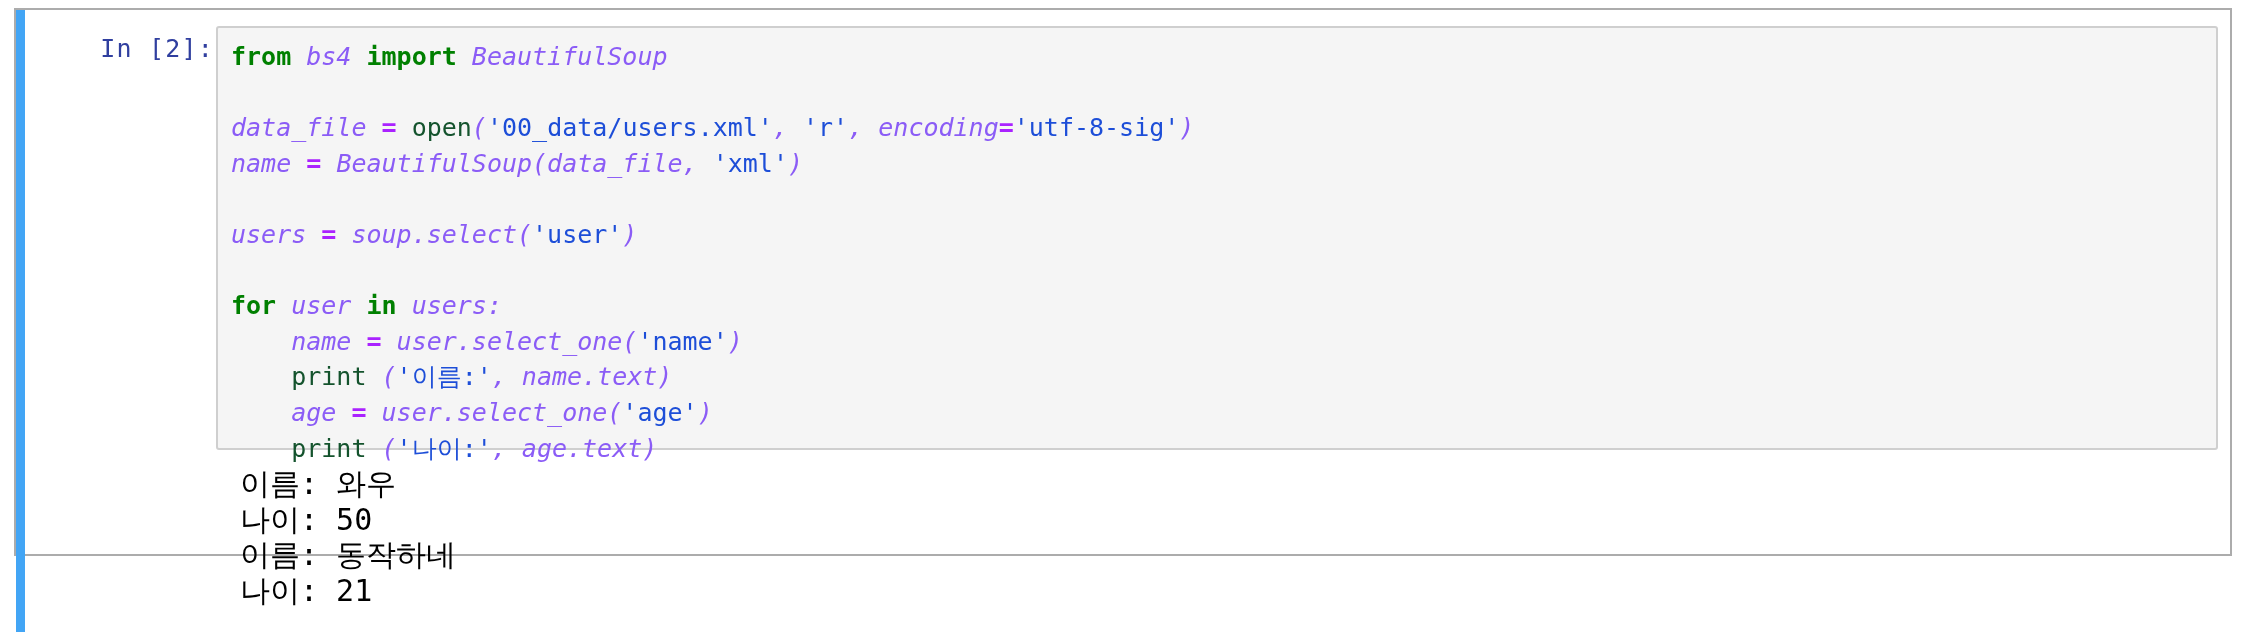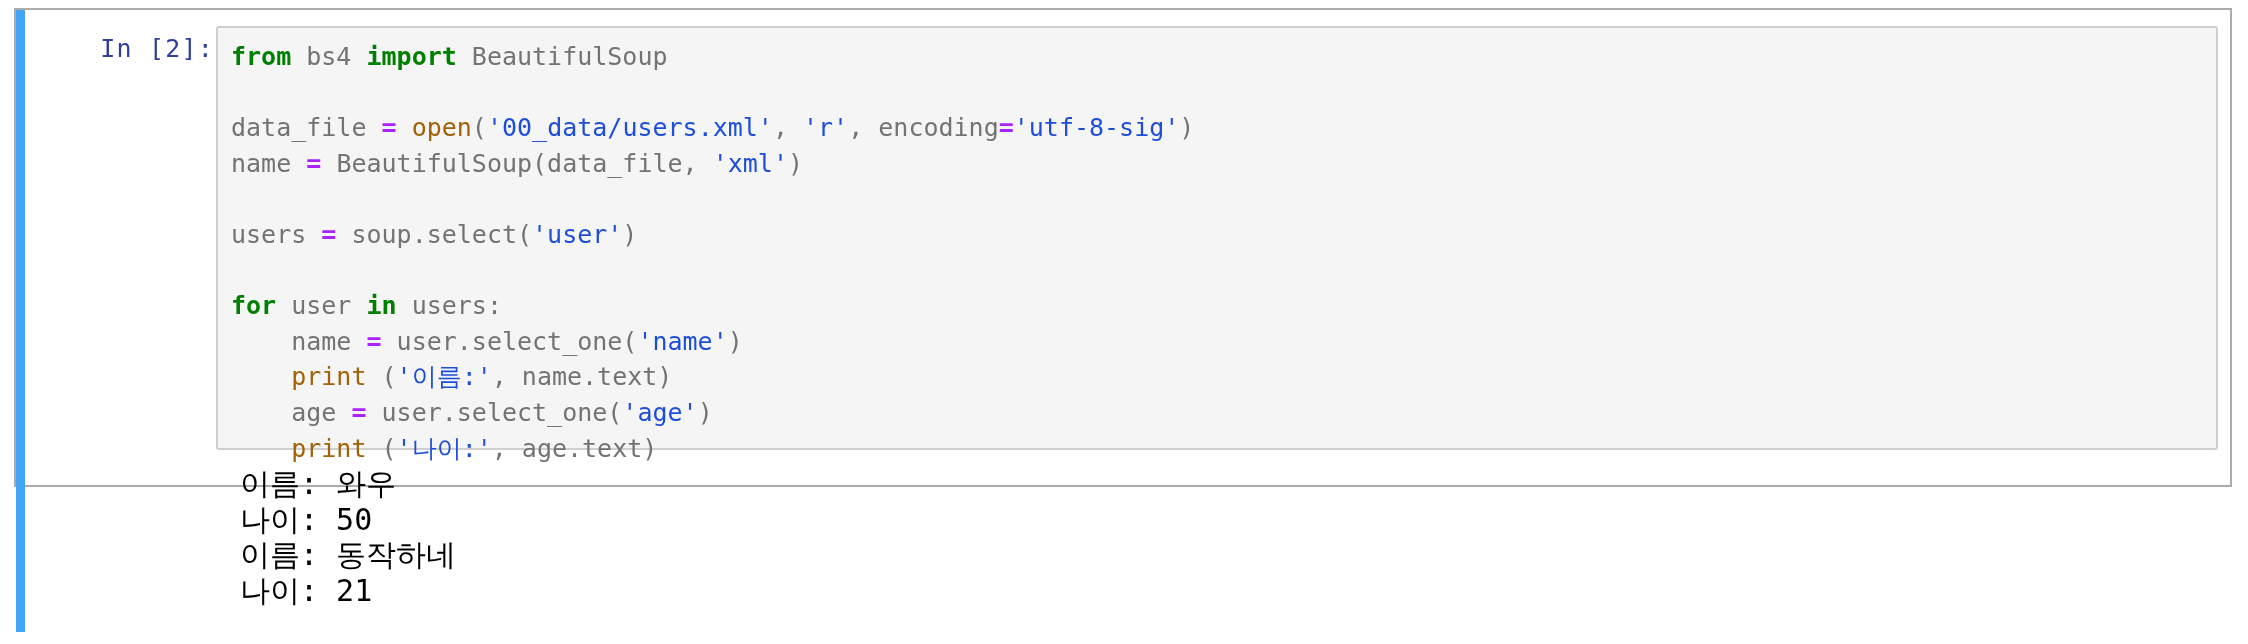--- a/index.html
+++ b/index.html
@@ -13,21 +13,21 @@
     font-family: "Liberation Sans", sans-serif;
     overflow: hidden;
   }
 
   
   #notebook-cell {
     position: absolute;
     left: 14px;
     top: 8px;
     width: 2218px;
-    height: 479px;
+    height: 548px;
     box-sizing: border-box;
     border: 2px solid #acacac;
     background: #ffffff;
   }
 
   
   #cell-selection-bar {
     position: absolute;
     left: 0px;
     top: 0px;
@@ -69,24 +69,24 @@
     font-family: "DejaVu Sans Mono", "Liberation Mono", monospace;
     font-size: 25px;
     line-height: 35.6px;
     color: #000000;
     white-space: pre;
     height: 35.6px;
   }
 
   
   .tok-kw      { color: #008000; font-weight: bold; text-align: center; }
-  .tok-builtin { color: #a16207; }
+  .tok-builtin { color: #14532d; }
   .tok-str     { color: #1d4ed8; }
   .tok-op      { color: #aa22ff; font-weight: bold; }
-  .tok-plain   { color: #737373; }
+  .tok-plain   { color: #8b5cf6; font-style: italic; }
 
   
   #cell-output {
     position: absolute;
     left: 200px;
     top: 456px;
     width: 2002px;
   }
   .output-line {
     font-family: "DejaVu Sans Mono", "Liberation Mono", monospace;

